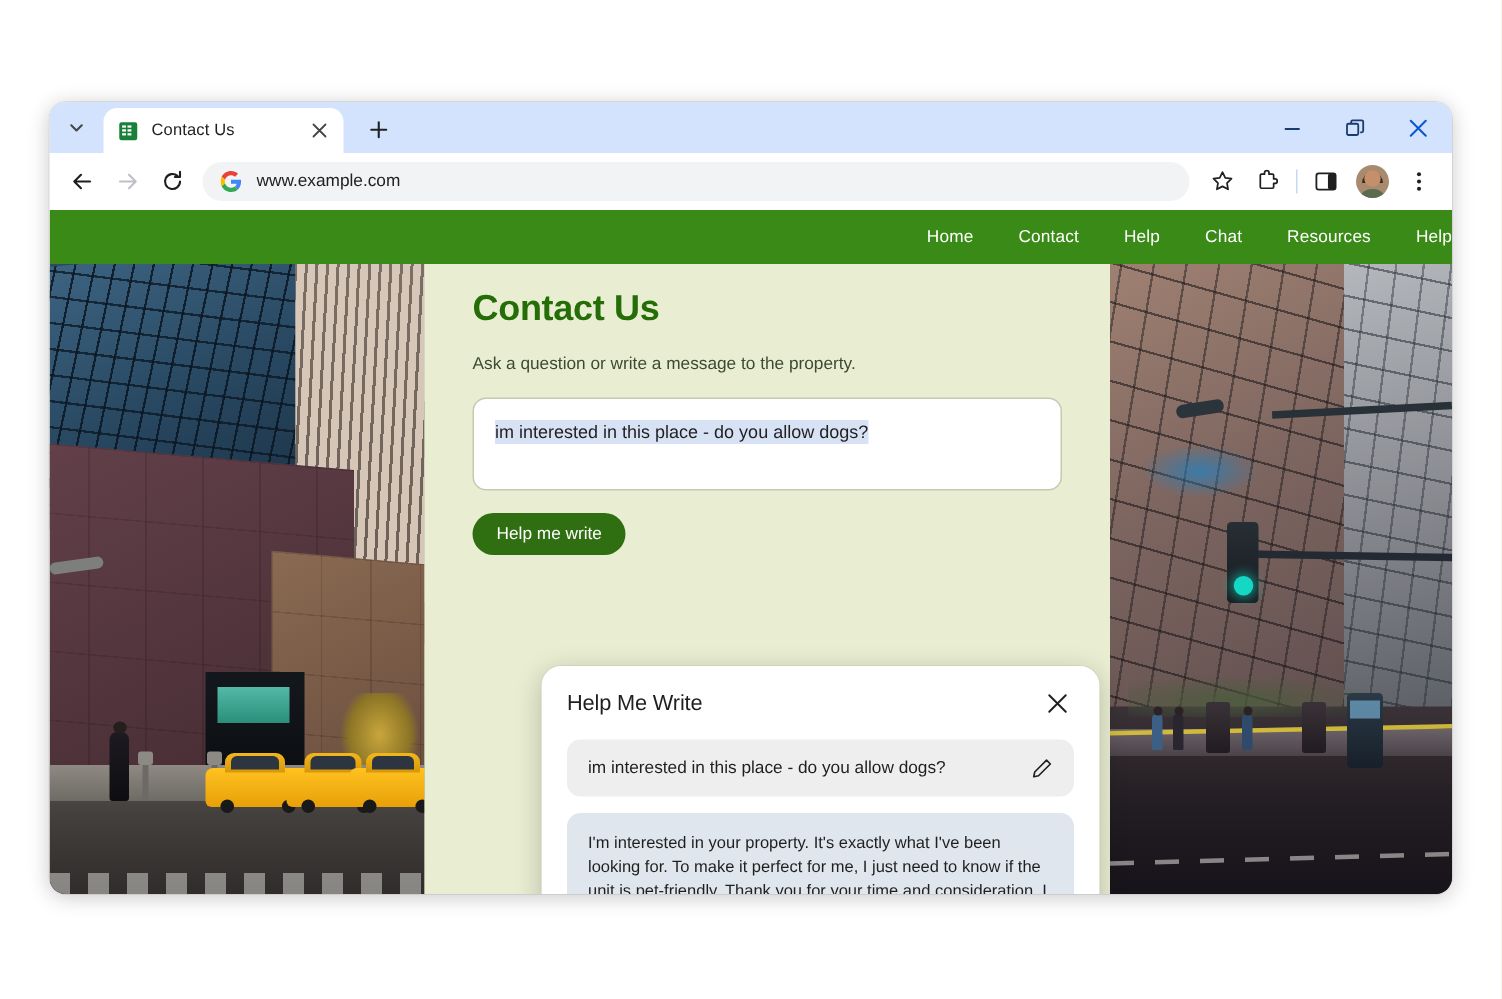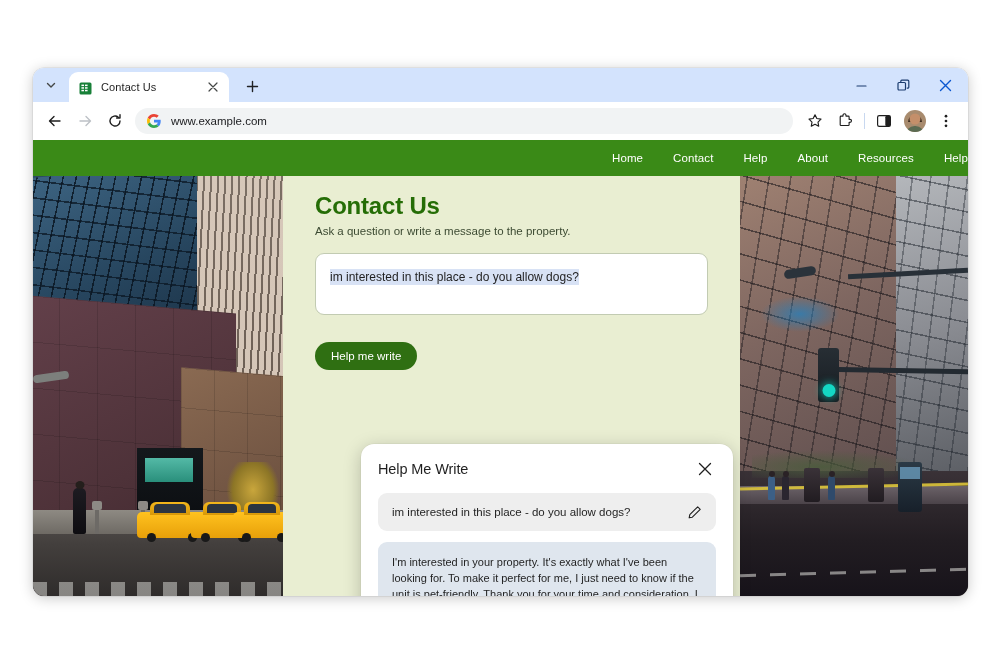--- a/index.html
+++ b/index.html
@@ -420,21 +420,21 @@
 
   #page-title {
     font-size: 24px;
     color: #256d06;
     font-weight: bold;
     letter-spacing: -0.2px;
   }
   #page-subtitle {
     font-size: 11.5px;
     color: #3c4a32;
-    margin-top: 5px;
+    margin-top: 17px;
   }
 
   #message-textarea {
     margin-top: 16px;
     height: 62px;
     background: #ffffff;
     border: 1px solid #c2cbb2;
     border-radius: 9px;
     padding: 13px 14px;
     position: relative;
@@ -644,21 +644,21 @@
       </svg>
     </div>
   </div>
 
   <div id="page-viewport">
 
     <div id="site-nav">
       <span class="nav-link">Home</span>
       <span class="nav-link">Contact</span>
       <span class="nav-link">Help</span>
-      <span class="nav-link">About</span>
+      <span class="nav-link">Chat</span>
       <span class="nav-link">Resources</span>
       <span class="nav-link">Help</span>
     </div>
 
     <div id="content-band">
 
       <div class="side-photo" id="photo-left">
         <div class="lp-sky"></div>
         <div class="lp-glass"></div>
         <div class="lp-tower-right"></div>

